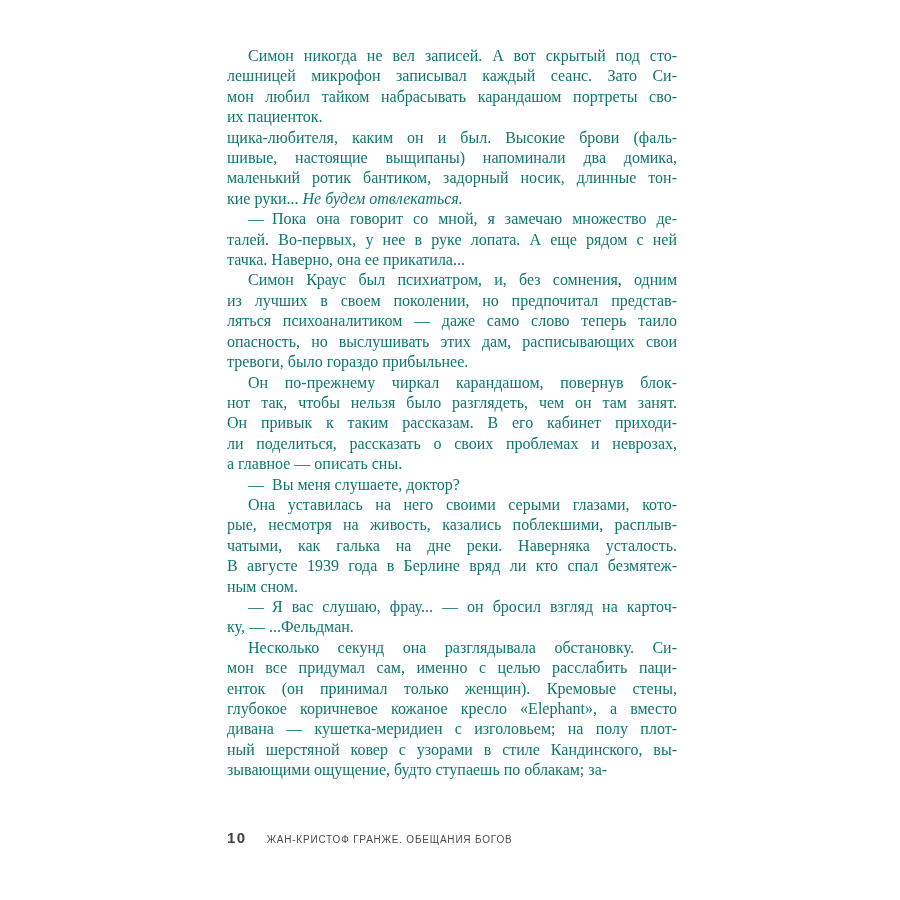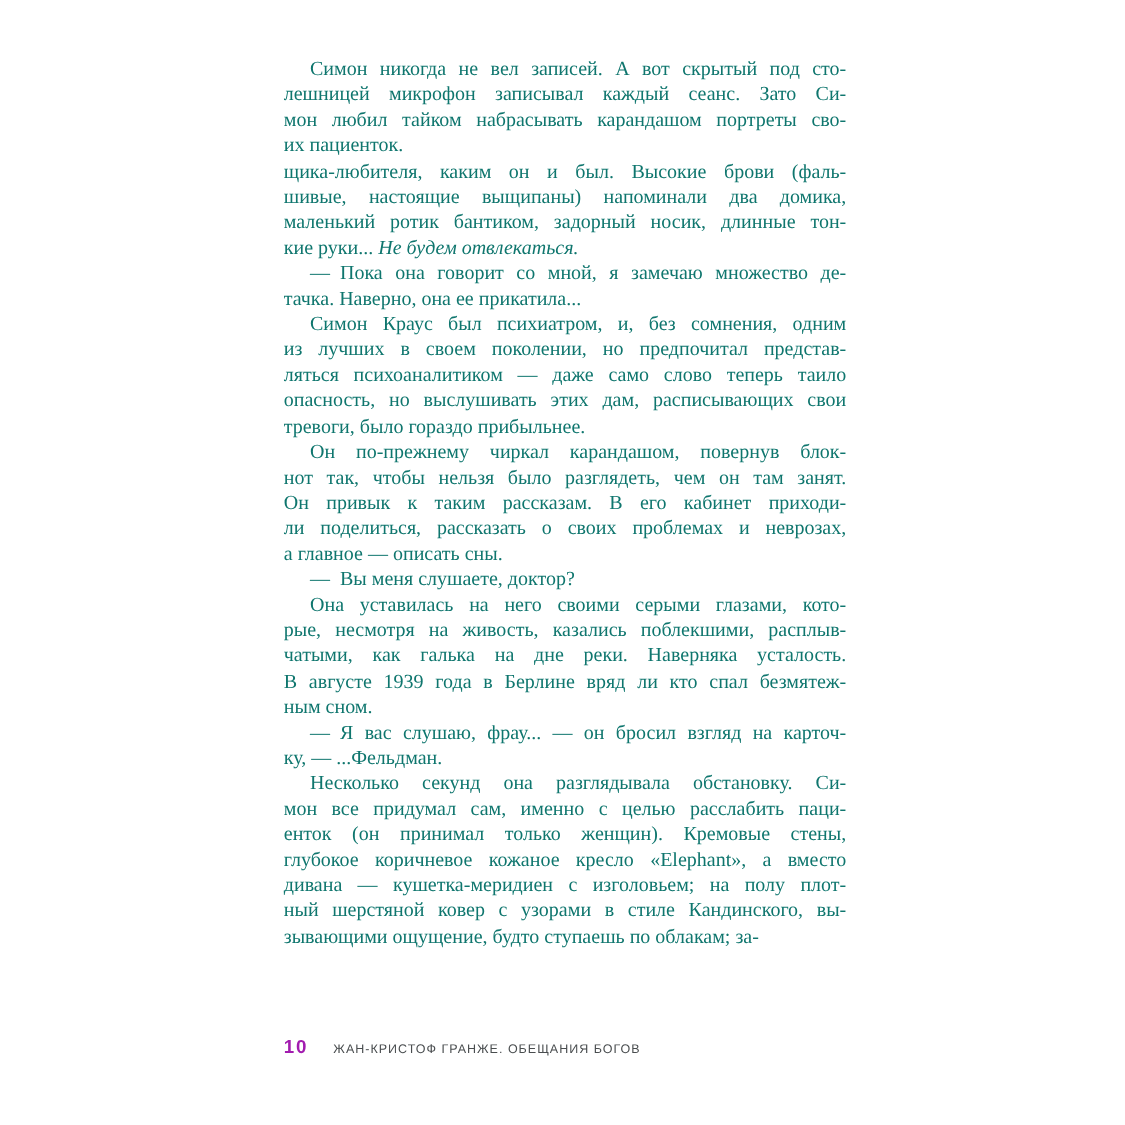--- a/index.html
+++ b/index.html
@@ -38,21 +38,21 @@
     left: 227px;
     top: 829px;
     display: flex;
     align-items: baseline;
     gap: 20px;
     font-family: "Liberation Sans", sans-serif;
   }
   .page-num {
     font-size: 15px;
     font-weight: bold;
-    color: #a21caf;
+    color: #404040;
     letter-spacing: 1.5px;
   }
   .running-title {
     font-size: 10px;
     color: #494d4f;
     letter-spacing: 0.8px;
   }
 </style>
 </head>
 <body>
@@ -66,20 +66,21 @@
         <div class="line last">их пациенток.</div>
       </div>
       <div class="para">
         <div class="line">щика-любителя, каким он и был. Высокие брови (фаль-</div>
         <div class="line">шивые, настоящие выщипаны) напоминали два домика,</div>
         <div class="line">маленький ротик бантиком, задорный носик, длинные тон-</div>
         <div class="line last"><span>кие руки... </span><em>Не будем отвлекаться.</em></div>
       </div>
       <div class="para">
         <div class="line first">— Пока она говорит со мной, я замечаю множество де-</div>
+        <div class="line">талей. Во-первых, у нее в руке лопата. А еще рядом с ней</div>
         <div class="line last">тачка. Наверно, она ее прикатила...</div>
       </div>
       <div class="para">
         <div class="line first">Симон Краус был психиатром, и, без сомнения, одним</div>
         <div class="line">из лучших в своем поколении, но предпочитал представ-</div>
         <div class="line">ляться психоаналитиком — даже само слово теперь таило</div>
         <div class="line">опасность, но выслушивать этих дам, расписывающих свои</div>
         <div class="line last">тревоги, было гораздо прибыльнее.</div>
       </div>
       <div class="para">

